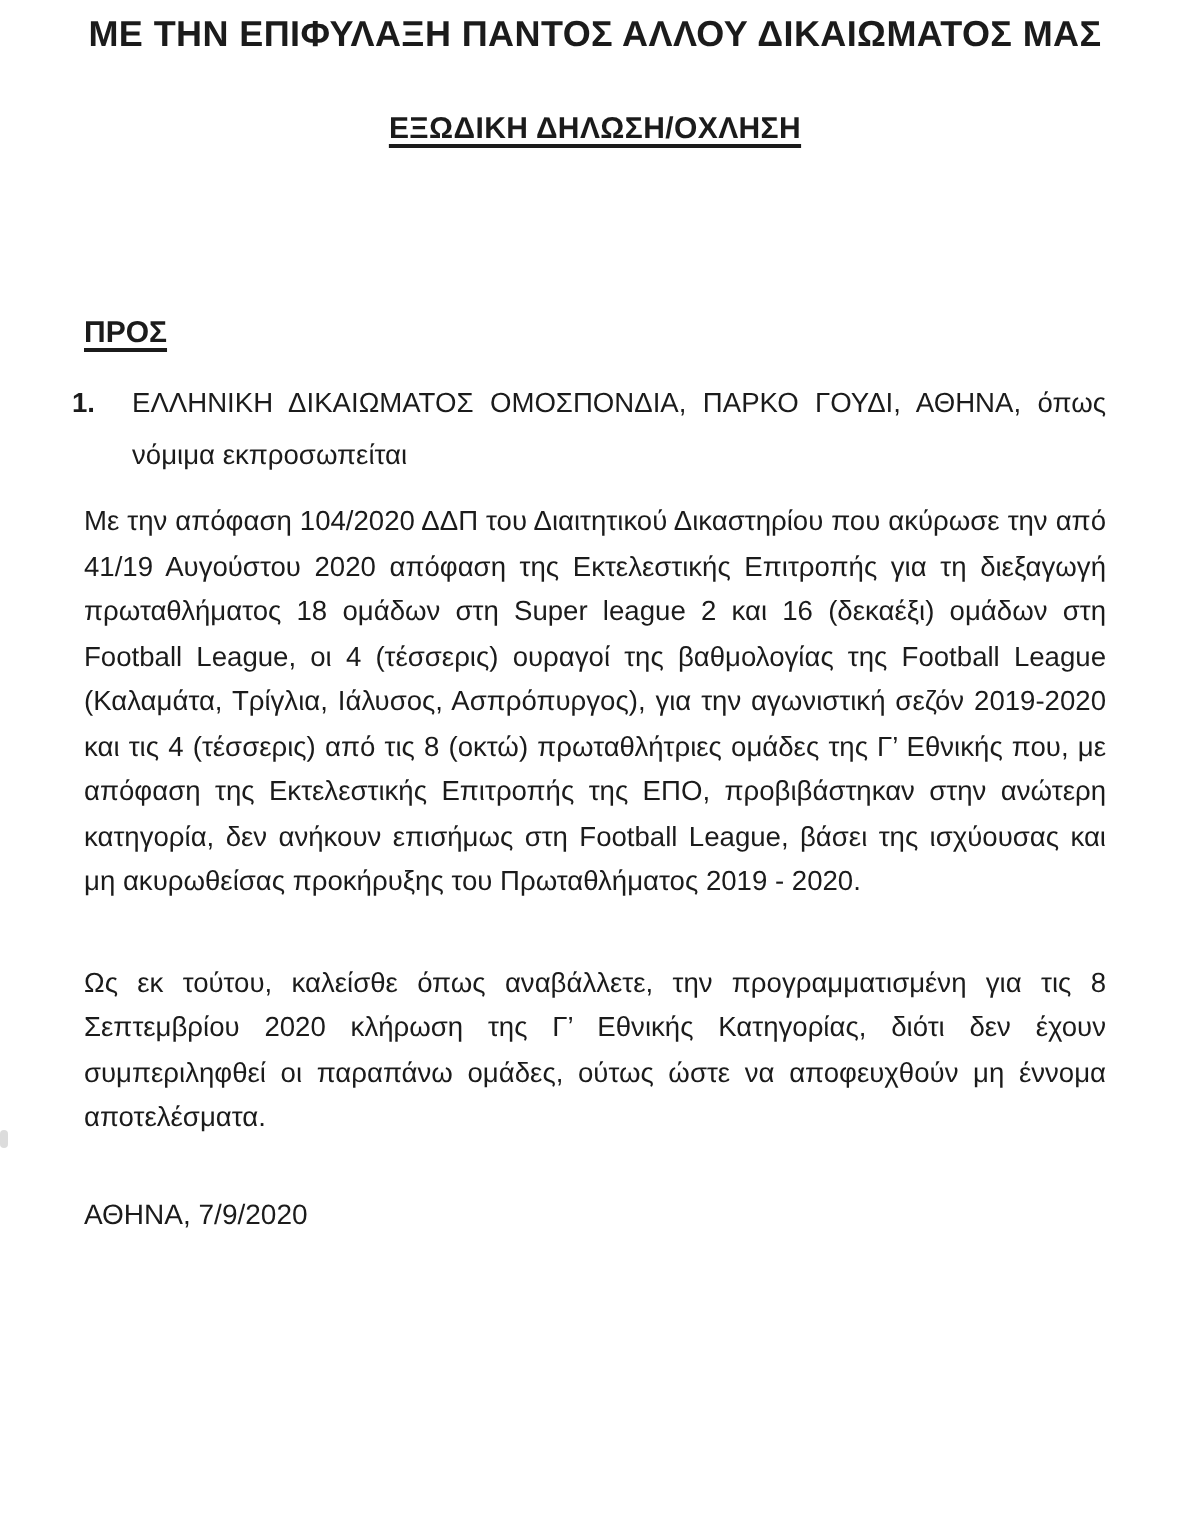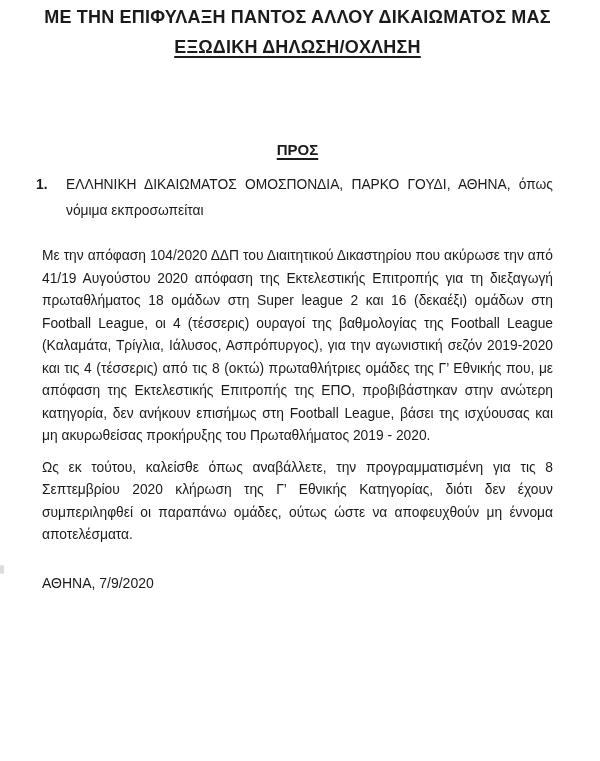--- a/index.html
+++ b/index.html
@@ -26,30 +26,29 @@
   .title-line1 {
     text-align: center;
     font-weight: bold;
     font-size: 18px;
     line-height: 22px;
     letter-spacing: 0.2px;
   }
   .title-line2 {
     text-align: center;
     font-weight: bold;
-    font-size: 18px;
+    font-size: 15px;
     line-height: 21px;
-    margin-top: 9px;
+    margin-top: 26px;
     letter-spacing: 0.2px;
     text-decoration: underline;
     text-decoration-thickness: 1.5px;
     text-underline-offset: 3px;
   }
   .recipient-heading {
-    text-align: center;
     font-weight: bold;
     font-size: 15px;
     line-height: 19px;
     margin-top: 82px;
     text-decoration: underline;
     text-decoration-thickness: 1.5px;
     text-underline-offset: 3px;
   }
   .recipient-row {
     display: flex;
@@ -67,24 +66,24 @@
     flex: 1;
     text-align: justify;
   }
   .body-para {
     margin: 0;
     font-size: 13.8px;
     line-height: 22.5px;
     text-align: justify;
   }
   .body-para.first {
-    margin-top: 21px;
+    margin-top: 9px;
   }
   .body-para.second {
-    margin-top: 9px;
+    margin-top: 28px;
   }
   .dateline {
     text-align: left;
     font-size: 14px;
     line-height: 18px;
     margin-top: 27px;
     padding-right: 12px;
   }
   .scan-artifact {
     position: absolute;

